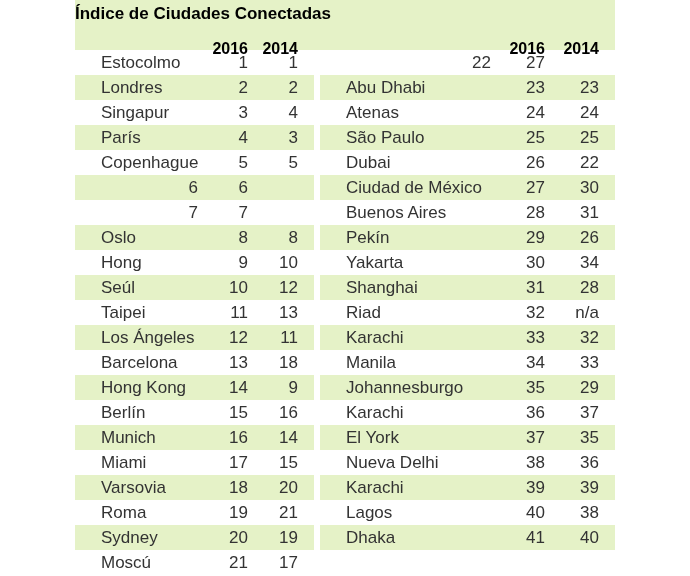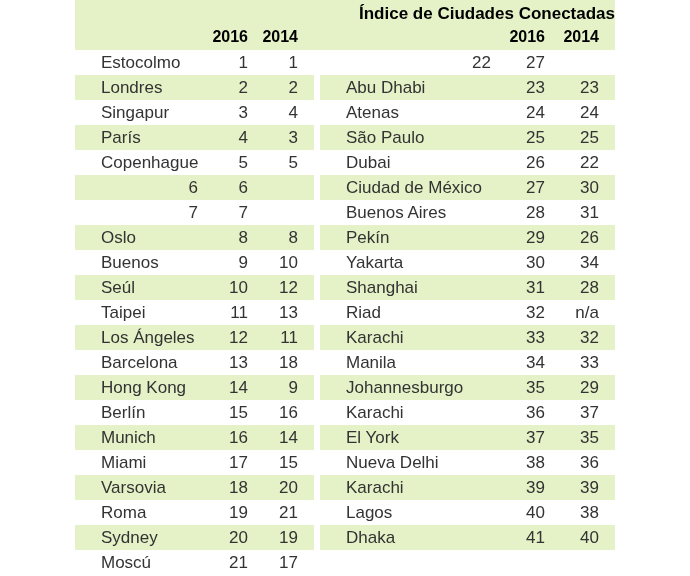--- a/index.html
+++ b/index.html
@@ -19,21 +19,21 @@
     width: 540px;
   }
   .header-band {
     background: var(--band, #e5f2c7);
     height: 50px;
   }
   .title {
     font-size: 17px;
     font-weight: bold;
     color: #000000;
-    text-align: right;
+    text-align: left;
     line-height: 24px;
     padding-top: 2px;
     white-space: nowrap;
   }
   .cols {
     display: flex;
   }
   .col-l { width: 239px; margin-right: 6px; }
   .col-r { width: 295px; }
   .grid-l {
@@ -47,20 +47,21 @@
     grid-template-columns: 1fr 54px 54px;
     padding-right: 16px;
     box-sizing: border-box;
   }
   .hdr-row { height: 24px; line-height: 22px; }
   .hdr {
     font-weight: bold;
     color: #000000;
     font-size: 16px;
     text-align: right;
+    margin-top: 12px;
   }
   .row { height: 25px; line-height: 25px; font-size: 17px; }
   .rows .row:nth-child(even) { background: var(--band, #e5f2c7); }
   .cell.city {
     padding-left: 8px;
     white-space: nowrap;
     overflow: hidden;
     margin-left: 18px;
   }
   .cell.num { text-align: right; }
@@ -121,21 +122,21 @@
           <div class="row grid-l">
             <div class="cell num">7</div>
             <div class="cell num">7</div>
           </div>
           <div class="row grid-l">
             <div class="cell city">Oslo</div>
             <div class="cell num">8</div>
             <div class="cell num">8</div>
           </div>
           <div class="row grid-l">
-            <div class="cell city">Buenos</div>
+            <div class="cell city">Hong</div>
             <div class="cell num">9</div>
             <div class="cell num">10</div>
           </div>
           <div class="row grid-l">
             <div class="cell city">Seúl</div>
             <div class="cell num">10</div>
             <div class="cell num">12</div>
           </div>
           <div class="row grid-l">
             <div class="cell city">Taipei</div>

